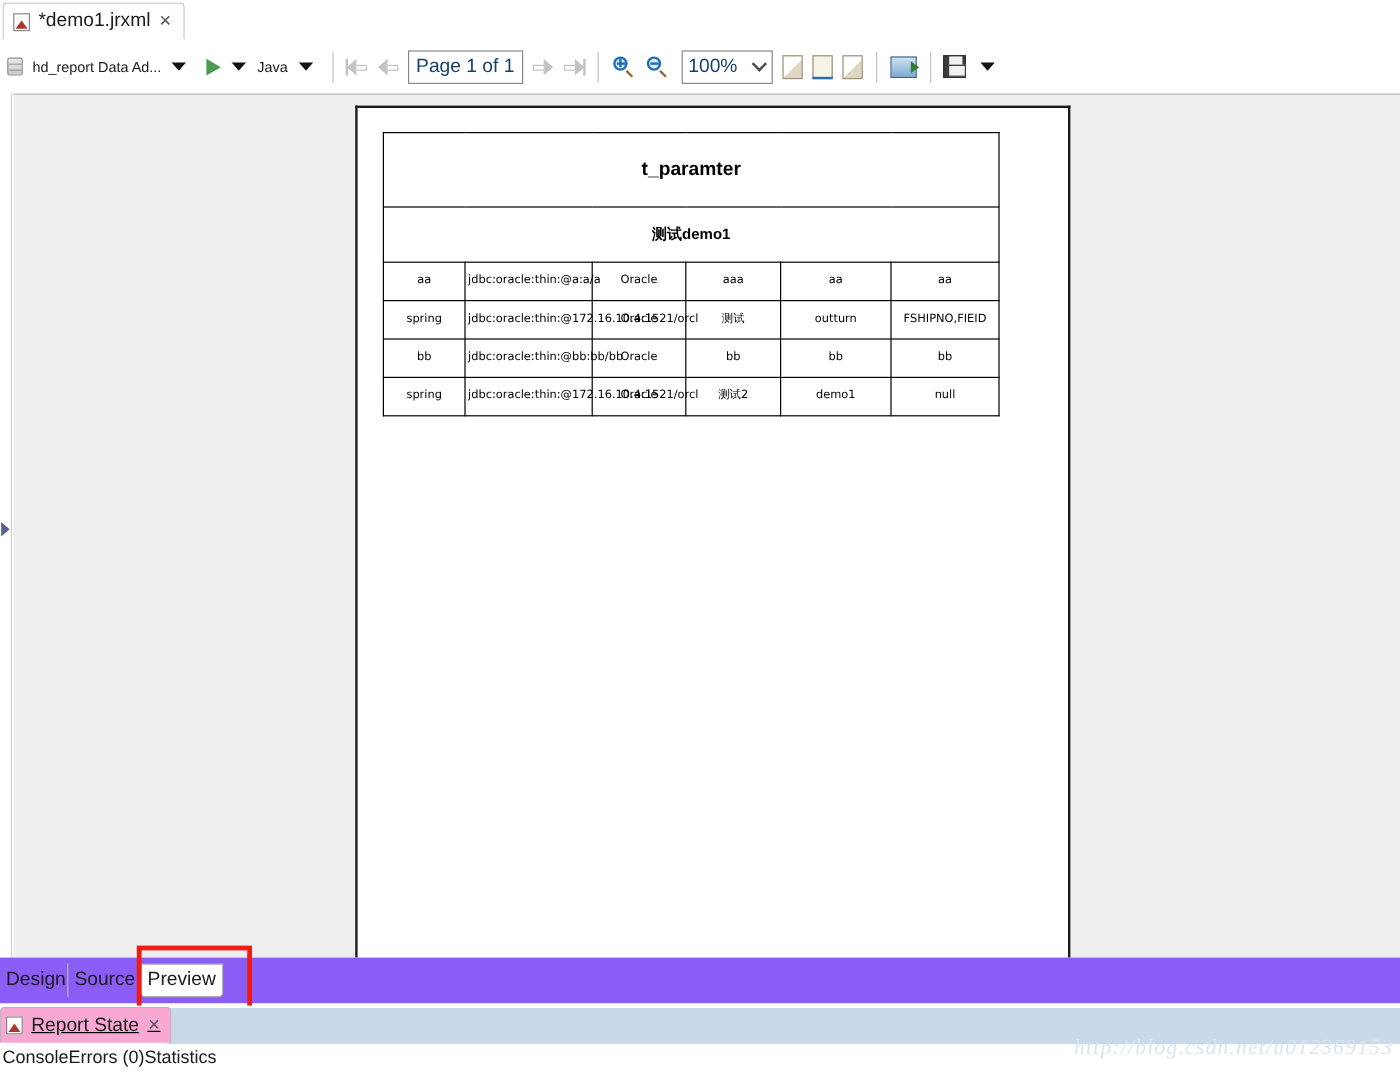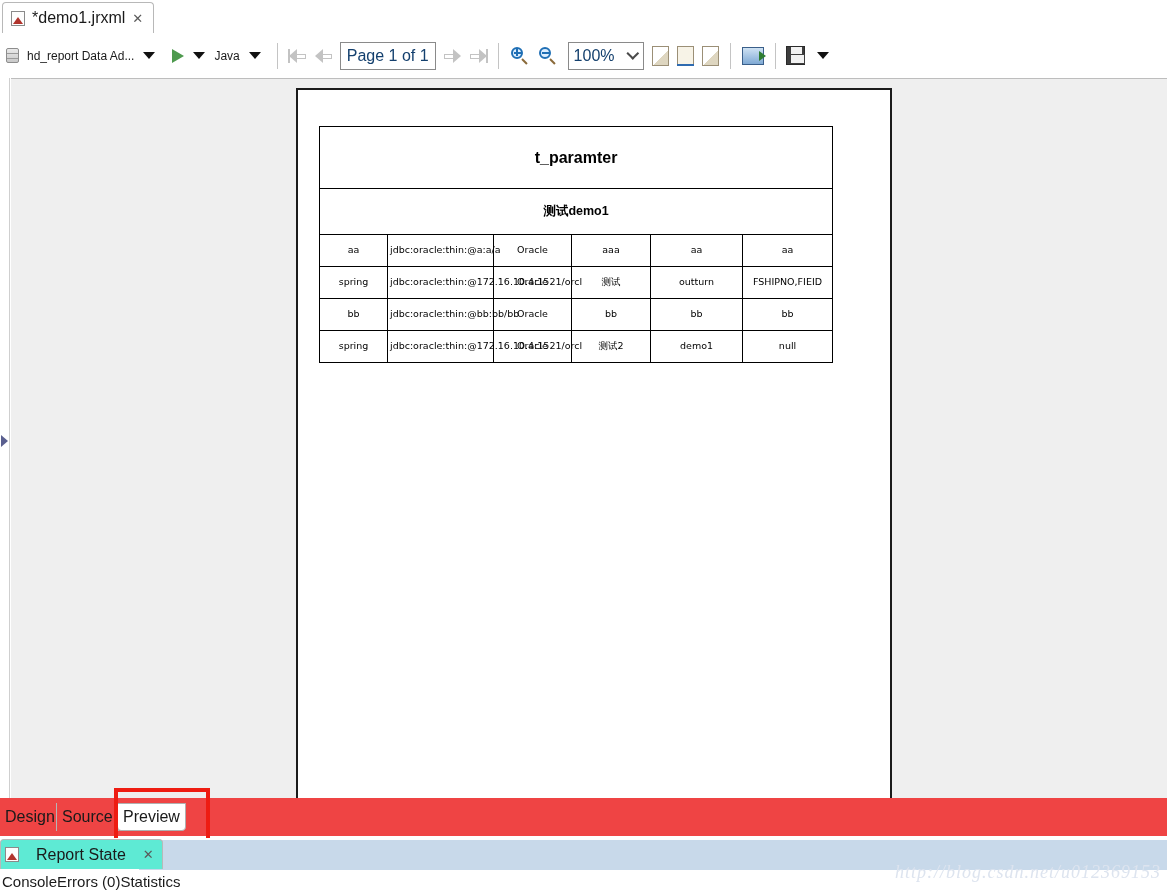--- a/index.html
+++ b/index.html
@@ -181,21 +181,21 @@
     border-top: 1px solid #bdbdbd;
     overflow: hidden;
   }
   #report-page {
     position: absolute; left: 285px; top: 9px; width: 596px; height: 711px;
     background: #ffffff; border: 2px solid #1b1b1b; border-bottom: none;
   }
 
   
   #report-table {
-    position: absolute; left: 21px; top: 36px;
+    position: absolute; left: 21px; top: 20px;
     border-collapse: collapse;
     table-layout: fixed;
     width: 513px;
   }
   #report-table td {
     border: 1px solid #000000;
     text-align: center;
     vertical-align: middle;
     color: #000000;
     padding: 1px 2px;
@@ -212,21 +212,21 @@
   }
   #report-table tr.data td {
     height: 32px; font-size: 9.5px;
     font-family: "DejaVu Sans", "Liberation Sans", sans-serif;
     line-height: 1.15;
   }
 
   
   #editor-bottom-tabs {
     position: absolute; left: 0; top: 798px; width: 1167px; height: 38px;
-    background: #ef4444;
+    background: #8b5cf6;
   }
   .bt-tab {
     position: absolute; top: 5px; height: 28px;
     display: flex; align-items: center; padding: 0 5px;
     font-size: 16px; color: #1a1a1a; white-space: nowrap;
   }
   #bt-design  { left: 0px; }
   #bt-source  { left: 56px; border-left: 1px solid #b5b5b5; border-right: 1px solid #b5b5b5; }
   #bt-preview {
     left: 117px;
@@ -247,24 +247,25 @@
     position: absolute; left: 0; top: 838px; width: 1167px; height: 32px;
     background: #ffffff;
   }
   #view-tab-bg {
     position: absolute; left: 139px; top: 2px; width: 1028px; height: 30px;
     background: #c8d9ea;
   }
   #view-tab {
     position: absolute; left: 0px; top: 1px; height: 30px;
     padding: 0 8px 0 4px;
-    display: flex; align-items: center; gap: 17px;
-    background: #5eead4;
+    display: flex; align-items: center; gap: 7px;
+    background: #f9a8d4;
     border: 1px solid #b8b8b8; border-bottom: none;
     border-radius: 4px 4px 0 0;
+    text-decoration: underline;
   }
   #view-tab .tab-title { font-size: 16px; color: #1a1a1a; }
 
   
   #bottom-bar {
     position: absolute; left: 0; top: 870px; width: 1167px; height: 23px;
     background: #ffffff;
     display: flex; align-items: center; 
     padding-left: 2px;
     font-size: 15px; color: #1a1a1a;

